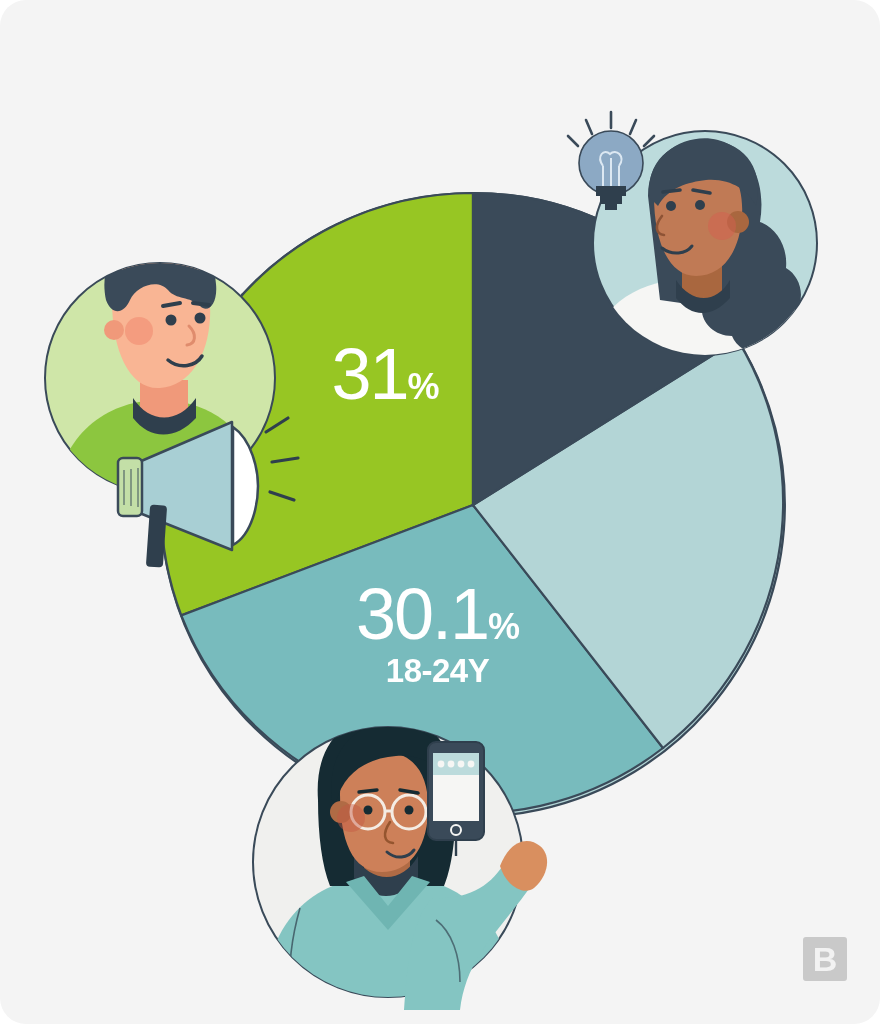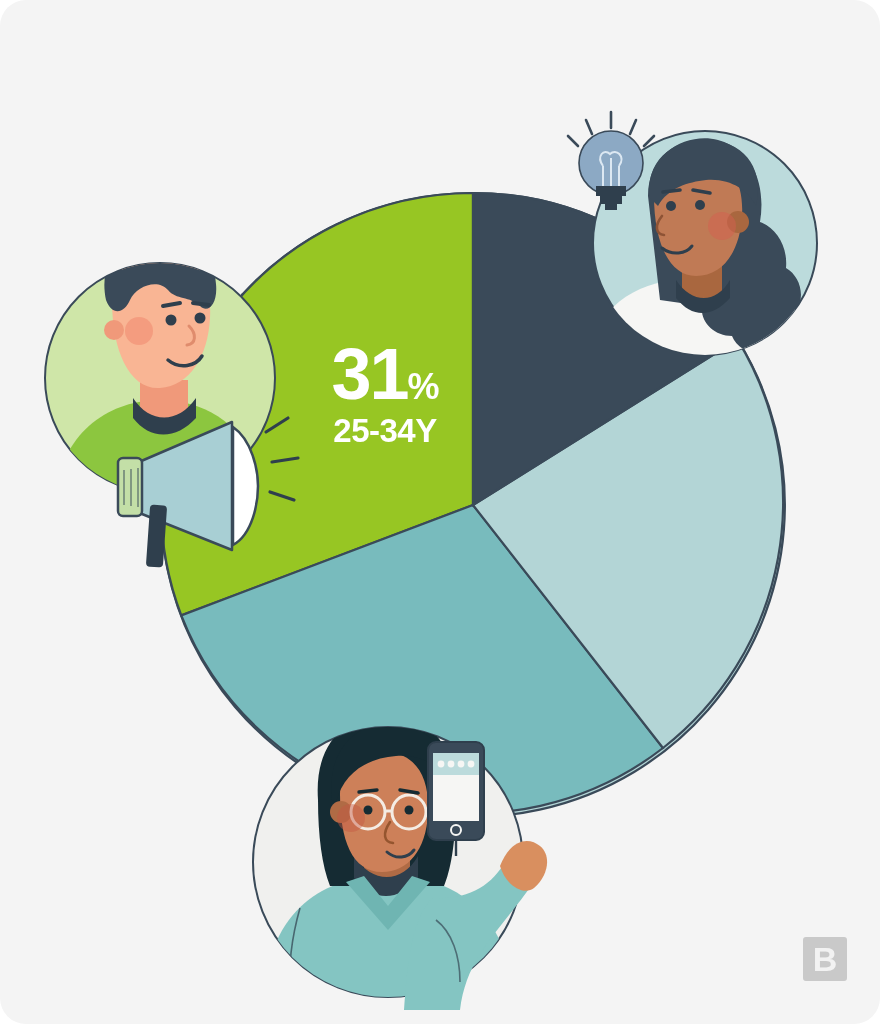--- a/index.html
+++ b/index.html
@@ -23,21 +23,21 @@
   .slice-label {
     position: absolute;
     color: #ffffff;
     text-align: center;
     line-height: 1;
     user-select: none;
   }
   .slice-label .big {
     display: inline-block;
     font-size: 72px;
-    font-weight: bold;
+    font-weight: normal;
     letter-spacing: -2px;
     line-height: 0.95;
     text-align: center;
   }
   .slice-label .pct {
     display: inline-block;
     font-size: 36px;
     font-weight: bold;
     vertical-align: baseline;
     letter-spacing: -1px;
@@ -253,20 +253,23 @@
       <circle cx="451" cy="764" r="3.4" fill="#f6f6f4"></circle>
       <circle cx="461" cy="764" r="3.4" fill="#f6f6f4"></circle>
       <circle cx="471" cy="764" r="3.4" fill="#f6f6f4"></circle>
       <circle cx="456" cy="830" r="5" fill="none" stroke="#f6f6f4" stroke-width="2"></circle>
       <path d="M 456 840 L 456 856" stroke="#2f3f4d" stroke-width="2.4"></path>
     </g>
   </svg>
 
   <div class="slice-label" id="label-25-34">
     <span class="big">31</span><span class="pct">%</span>
-    <span class="sub">25-34Y</span>
   </div>
 
 
+  <div class="slice-label" id="label-18-24">
+    <span class="big">30.1</span><span class="pct">%</span>
+    <span class="sub">18-24Y</span>
+  </div>
 
   <div id="brand">B</div>
 
 </div>
 
 </body></html>

